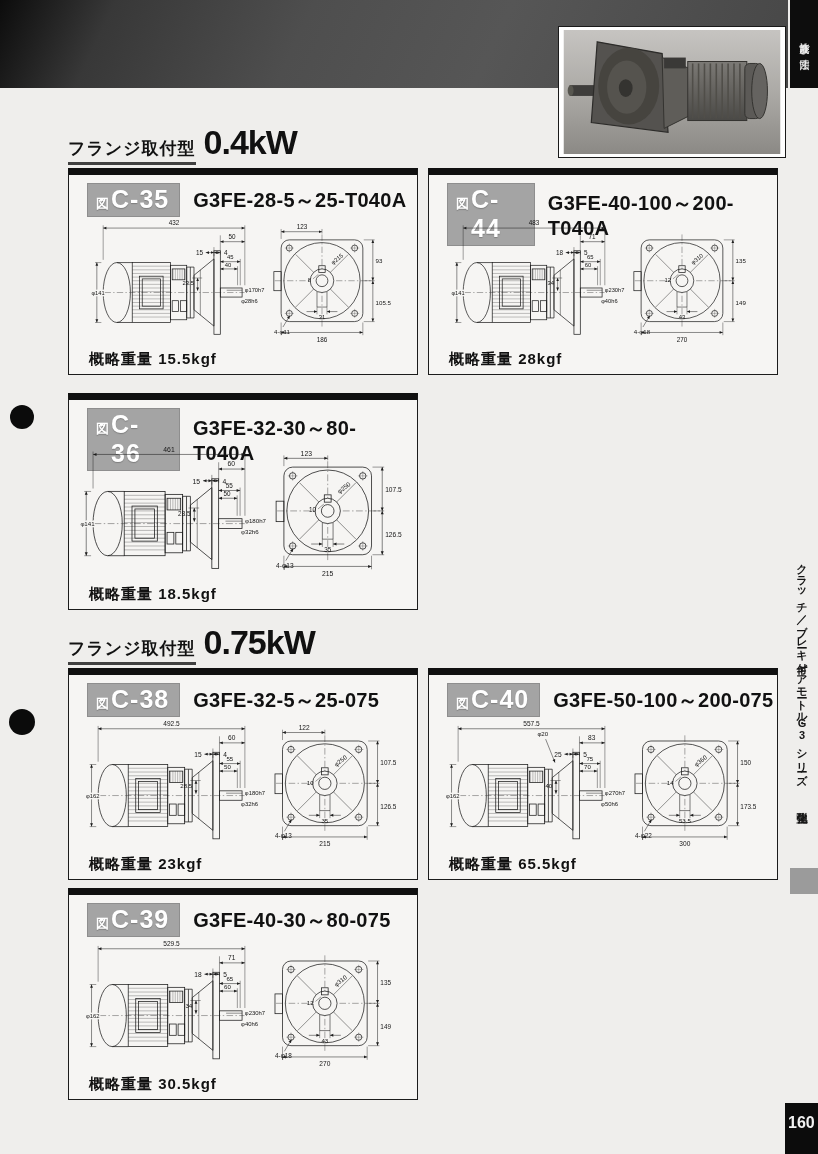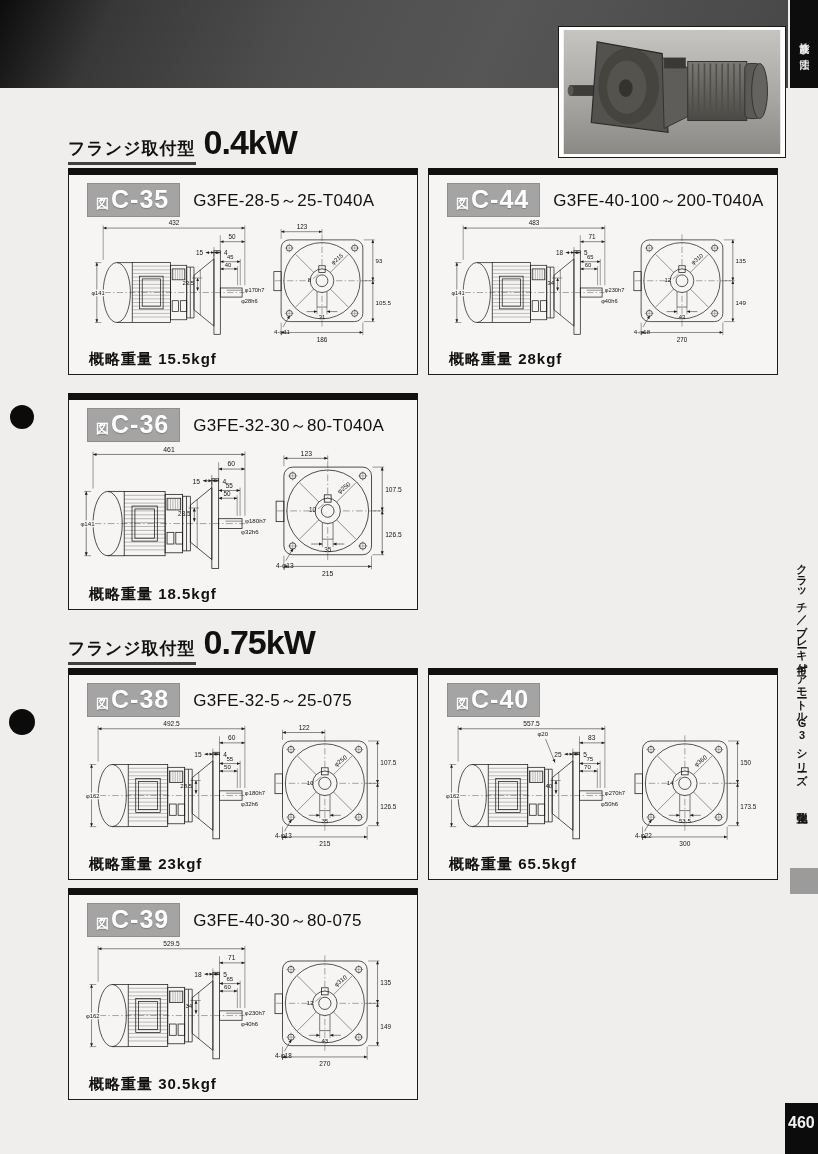--- a/index.html
+++ b/index.html
@@ -38,21 +38,21 @@
     border:1.5px solid #1c1c1c; border-top:7px solid #101010;
   }
   .fighead { position:absolute; top:8px; left:18px; display:flex; align-items:center; gap:13px; }
   .figtag {
     background:#a4a4a4; border:1px solid #8e8e8e; color:#fff;
     padding:1px 10px 2px 8px; display:flex; align-items:baseline; gap:2px;
     text-shadow:0 1px 1px #7e7e7e;
   }
   .figtag .zu { font-size:13px; font-weight:bold; }
   .figtag .code { font-size:25px; font-weight:bold; letter-spacing:1px; }
-  .model { font-size:17px; font-weight:normal; letter-spacing:0.3px; }
+  .model { font-size:20px; font-weight:bold; letter-spacing:0.3px; }
   .drawing { position:absolute; left:2px; right:2px; top:34px; bottom:27px; }
   .drawing svg { width:100%; height:100%; }
   svg text { font-family:"Liberation Sans","DejaVu Sans",sans-serif; fill:#151515; }
   .weight { position:absolute; left:20px; bottom:5px; font-size:15px; font-weight:bold; letter-spacing:1px; }
   .dot { position:absolute; background:#0b0b0b; border-radius:50%; }
   .sidetab {
     position:absolute; left:789px; top:556px; width:26px;
     writing-mode:vertical-rl; text-orientation:upright;
     font-size:11px; font-weight:bold; color:#161616; line-height:26px;
   }
@@ -672,20 +672,21 @@
       </svg></div>
   <div class="weight"><span>概略重量</span> <span>23kgf</span></div>
 </div>
 
 <div class="box" style="left:428px; top:668px; height:212px;">
   <div class="fighead">
     <span class="figtag">
         <span class="zu">図</span>
         <span class="code">C-40</span>
       </span>
+    <span class="model">G3FE-50-100～200-075</span>
   </div>
   <div class="drawing"><svg viewBox="0 0 336 152" preserveAspectRatio="xMidYMid meet">
         <defs>
           <marker id="ar4" viewBox="0 0 10 10" refX="8.5" refY="5" markerWidth="8" markerHeight="8" orient="auto-start-reverse">
             <path d="M0.5,1.5 L8.5,5 L0.5,8.5 z" fill="#1d1d1d"></path>
           </marker>
         </defs>
         <line x1="2" y1="92" x2="178" y2="92" stroke="#1d1d1d" stroke-width="0.4" stroke-dasharray="7 2.5 1.5 2.5"></line>
         <ellipse cx="29" cy="92" rx="15" ry="33" fill="none" stroke="#1d1d1d" stroke-width="0.8"></ellipse>
         <line x1="29" y1="59" x2="46" y2="59" stroke="#1d1d1d" stroke-width="0.8"></line>
@@ -947,14 +948,14 @@
 <div class="dot" style="left:10px; top:405px; width:24px; height:24px;"></div>
 <div class="dot" style="left:9px; top:709px; width:26px; height:26px;"></div>
 
 <div class="sidetab">
   <span>クラッチ／ブレーキ付ギアモートル・G3シリーズ</span>
   <span class="part2">強化型</span>
 </div>
 <div class="graytab"></div>
 
 <div class="pagenum">
-  <span>460</span>
+  <span>160</span>
 </div>
 
 </body></html>

